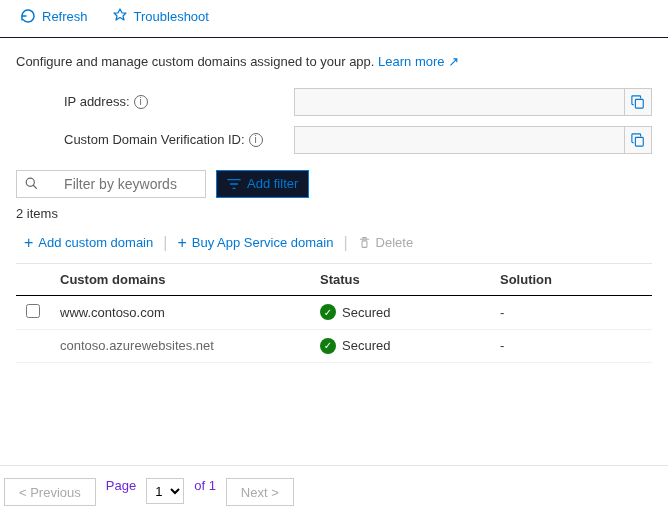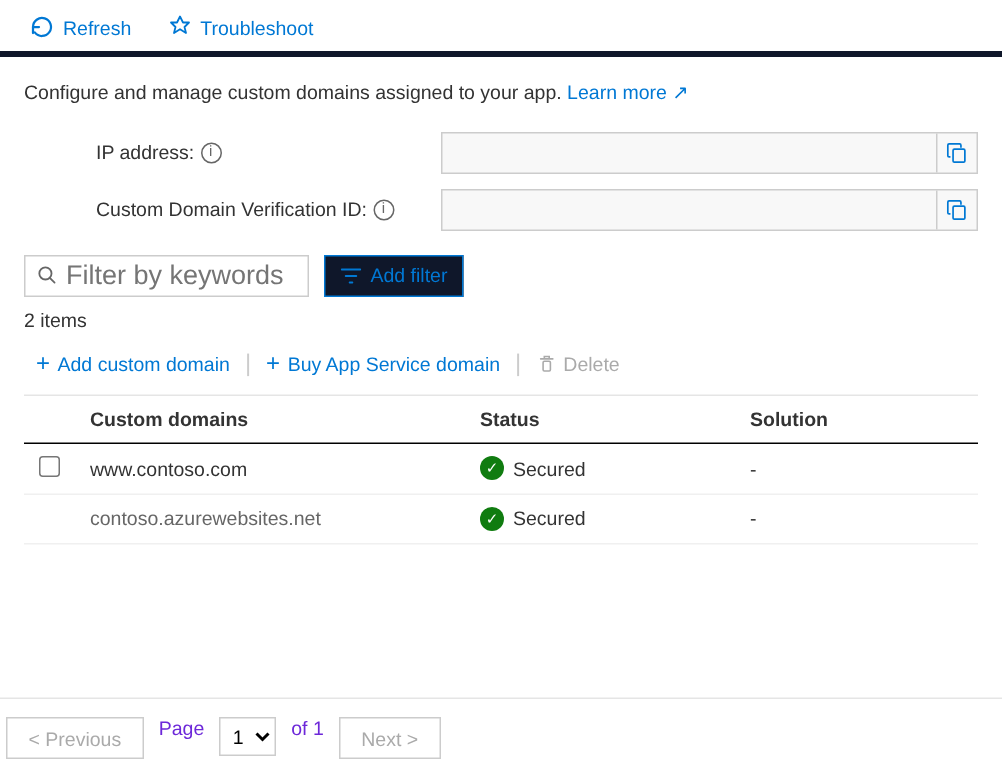--- a/index.html
+++ b/index.html
@@ -8,24 +8,24 @@
       font-size: 13px;
       color: #333;
       background: #fff;
       width: 668px;
       min-height: 518px;
     }
 
     
     .toolbar {
       display: flex;
-      align-items: flex-end;
+      align-items: flex-start;
       gap: 16px;
       padding: 6px 16px;
-      border-bottom: 4px solid #0f172a;
+      border-bottom: 1px solid #0f172a;
       height: 38px;
     }
     .toolbar-btn {
       display: flex;
       align-items: center;
       gap: 6px;
       background: none;
       border: none;
       cursor: pointer;
       font-size: 13px;
@@ -124,23 +124,24 @@
       border: 1px solid #ccc;
       height: 28px;
       padding: 0 8px;
       gap: 6px;
       width: 190px;
       background: #fff;
     }
     .search-wrapper input {
       border: none;
       outline: none;
-      font-size: 18px;
+      font-size: 14px;
       width: 100%;
       background: transparent;
+      text-align: center;
     }
     .search-icon-svg {
       color: #666;
       flex-shrink: 0;
     }
     .add-filter-btn {
       display: flex;
       align-items: center;
       gap: 6px;
       border: 1px solid #0078d4;

